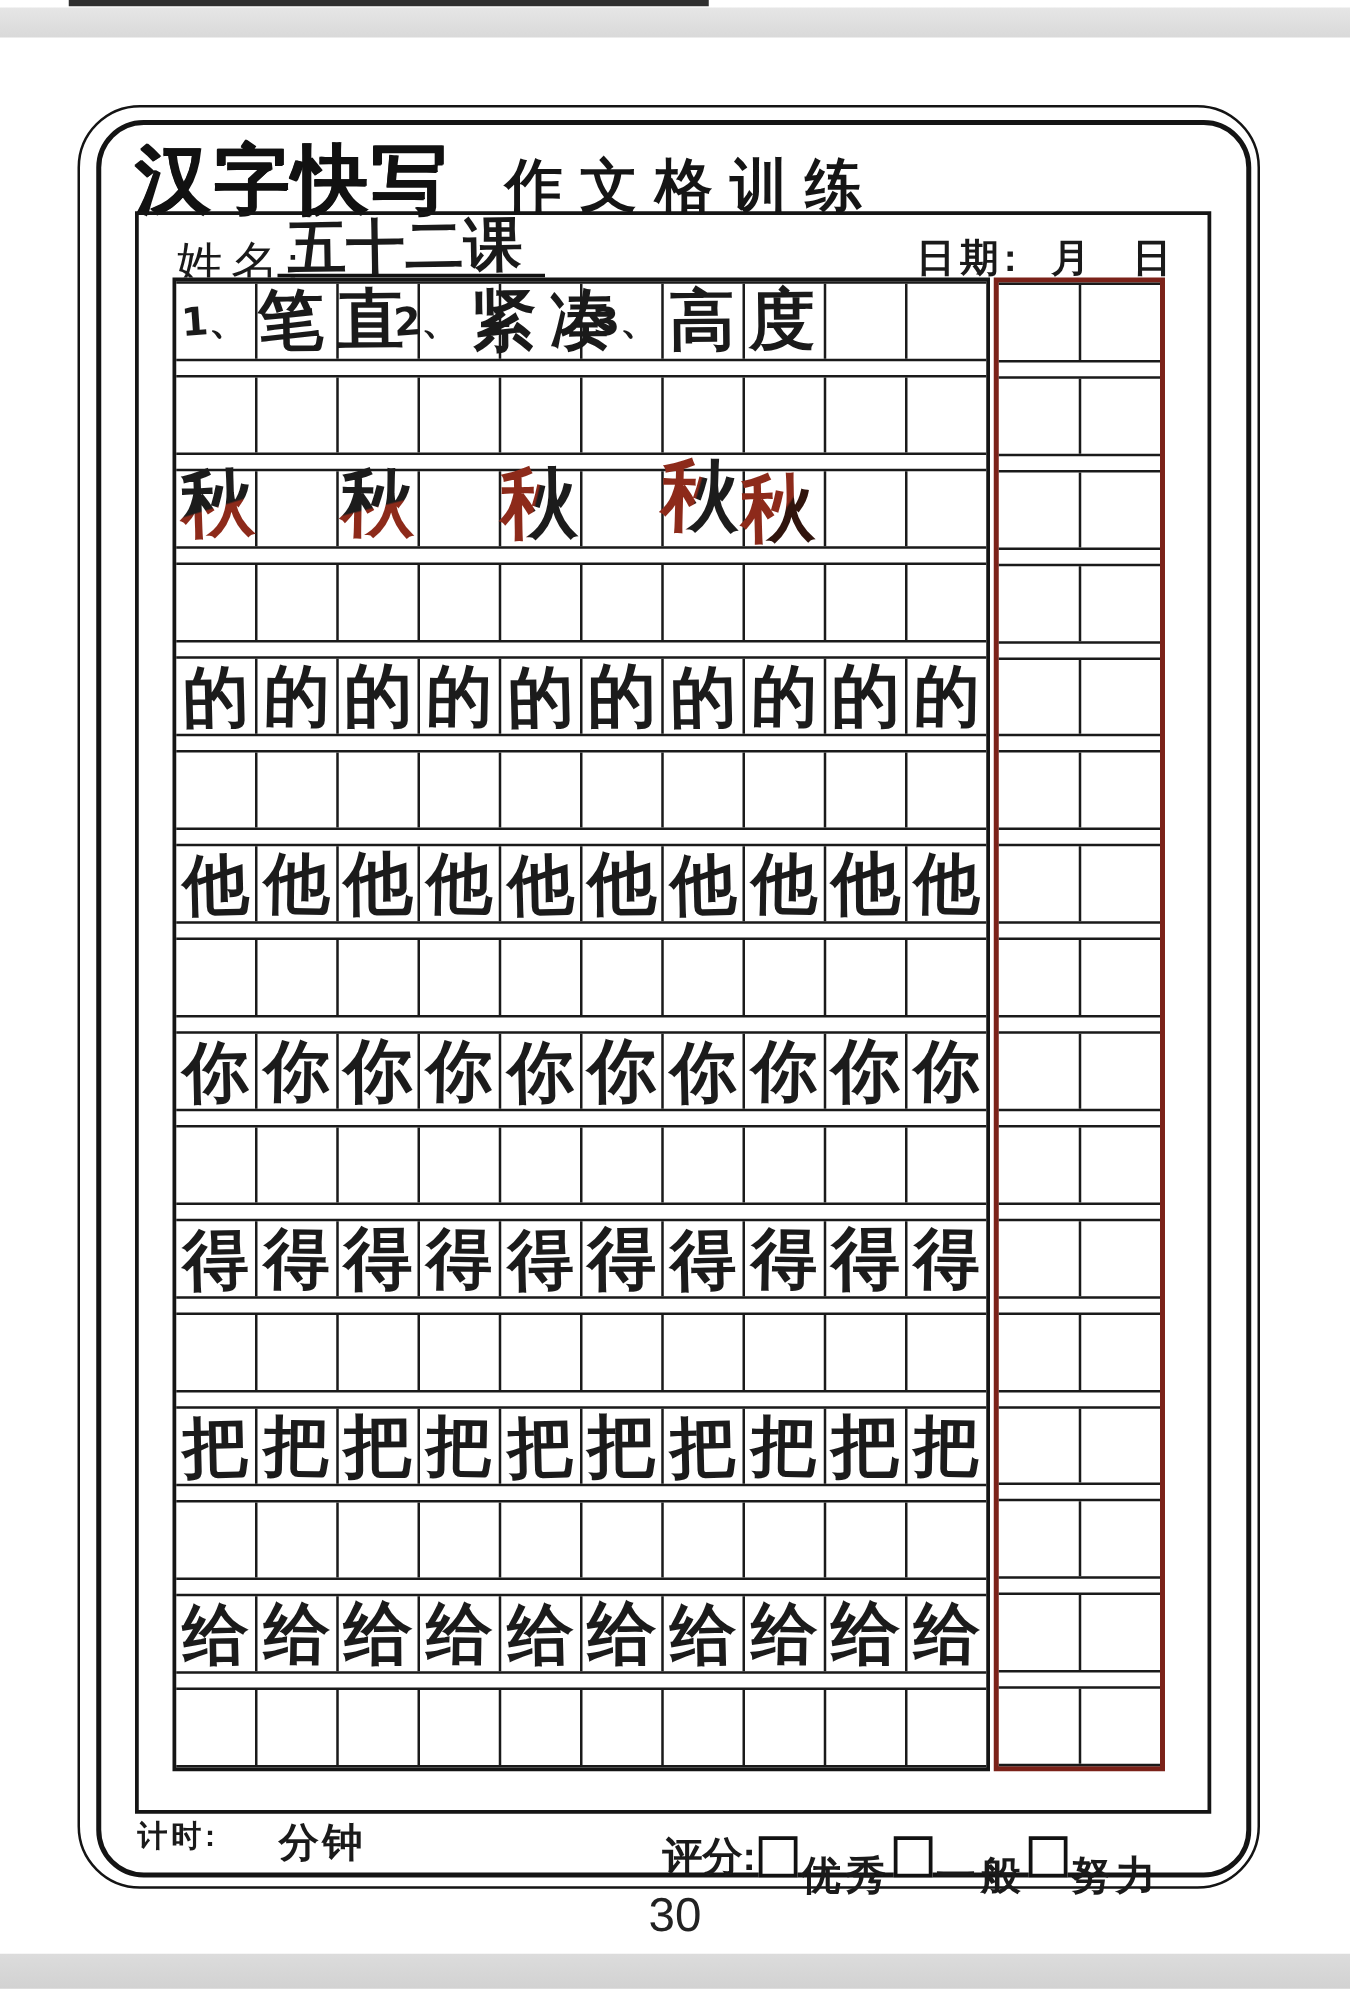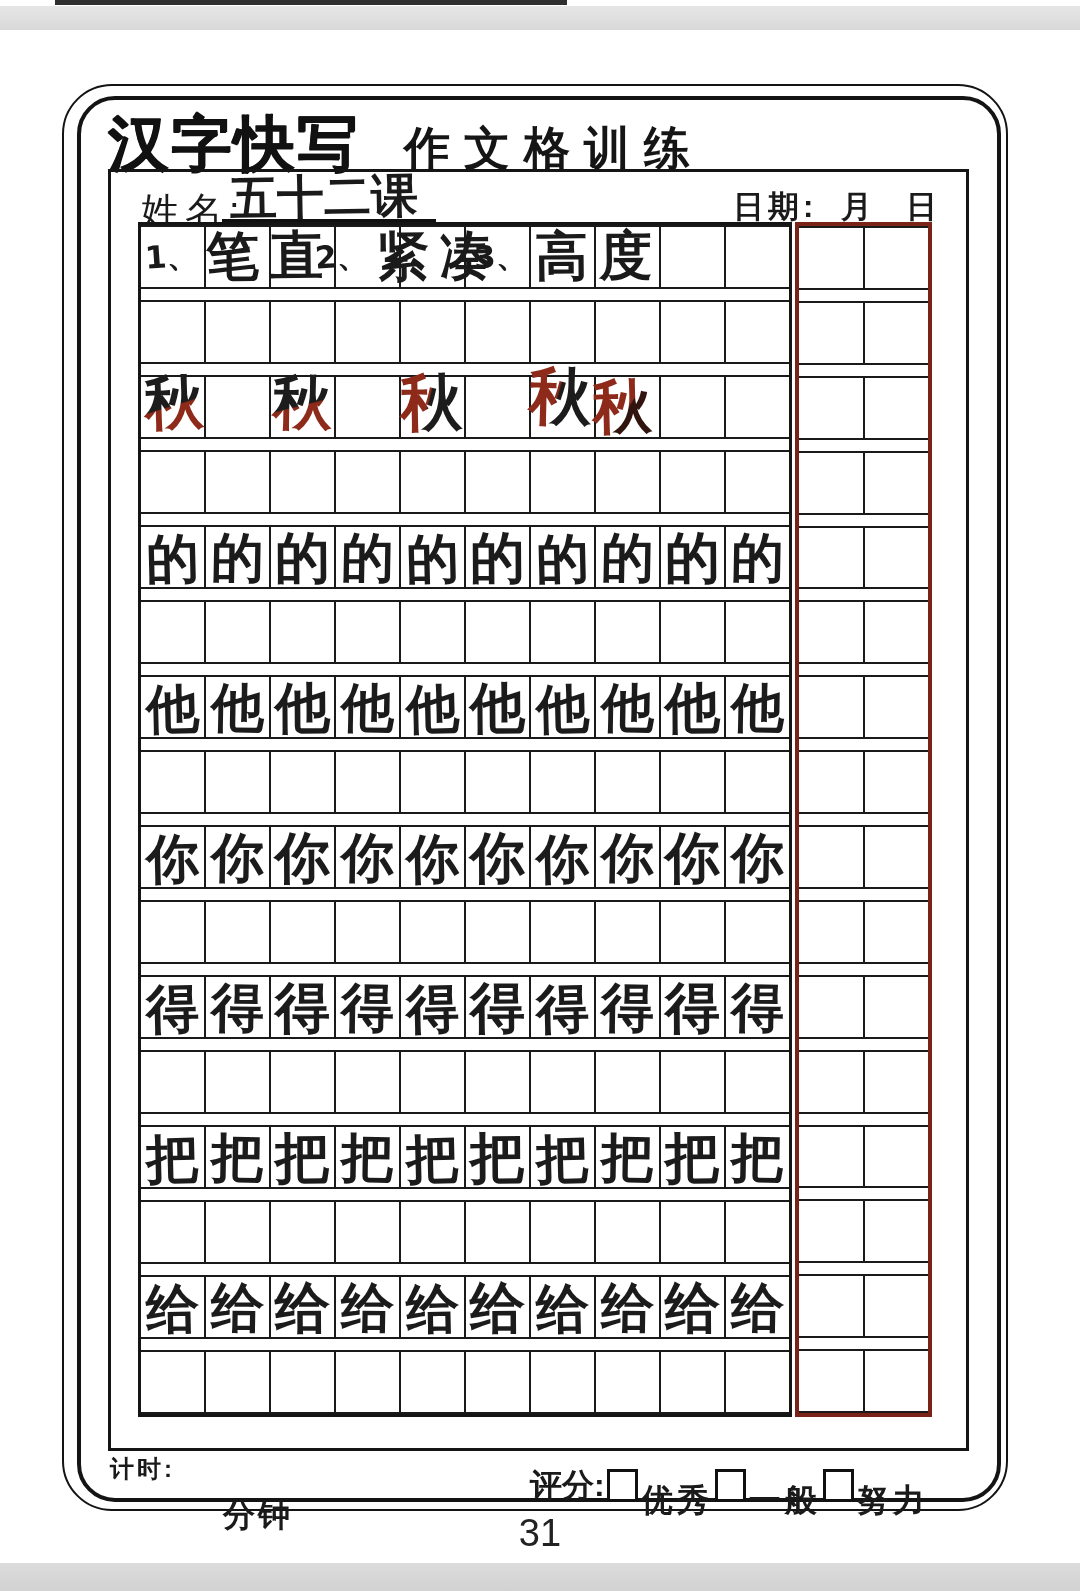--- a/index.html
+++ b/index.html
@@ -50,21 +50,21 @@
   .qiu{position:absolute;top:0;width:66px;text-align:center;font-size:59px;font-weight:700;line-height:66px;
     font-family:"DejaVu Sans",sans-serif;-webkit-background-clip:text;background-clip:text;color:transparent;}
   .q-ink-red{background-image:linear-gradient(165deg,#1c1c1c 52%,#8d2a1a 54%);}
   .q-red-ink{background-image:linear-gradient(105deg,#8d2a1a 46%,#1c1c1c 48%);}
   .q-red-deep{background-image:linear-gradient(125deg,#8d2a1a 55%,#30140d 57%);}
   .q1{transform:rotate(-2deg);} .q2{transform:rotate(1deg);} .q3{transform:rotate(-1deg) scale(1.05);}
   .q4{transform:translateY(-6px) rotate(1.5deg) scale(1.06);} .q5{transform:translateY(4px) rotate(-1.5deg);}
   
   .footer{left:108px;top:1448px;width:855px;height:44px;}
   .timer-label{position:absolute;left:2px;top:5px;font-size:24px;font-weight:600;letter-spacing:3px;}
-  .timer-unit{position:absolute;left:115px;top:5px;font-size:32px;font-weight:600;letter-spacing:3px;margin-top:41px;}
+  .timer-unit{position:absolute;left:115px;top:5px;font-size:32px;font-weight:600;letter-spacing:3px;}
   .score{position:absolute;left:422px;top:0;display:flex;align-items:center;}
   .score-label{font-size:32px;font-weight:600;}
   .score-opt{display:flex;align-items:center;}
   .checkbox{display:inline-block;width:25px;height:27px;border:3px solid #111;margin:0 3px 0 2px;background:#fff;}
   .opt-text{font-size:32px;font-weight:600;letter-spacing:4px;margin-top:31px;}
   .page-number{left:0;top:1512px;width:1080px;text-align:center;font-size:38px;color:#222;}
 </style>
 </head>
 <body>
 
@@ -532,13 +532,13 @@
         <span class="checkbox"></span>
         <span class="opt-text">优秀</span>
         <span class="checkbox"></span>
         <span class="opt-text">一般</span>
         <span class="checkbox"></span>
         <span class="opt-text">努力</span>
       </span>
   </div>
 </div>
 
-<div class="abs page-number">31</div>
+<div class="abs page-number">30</div>
 
 </body></html>

